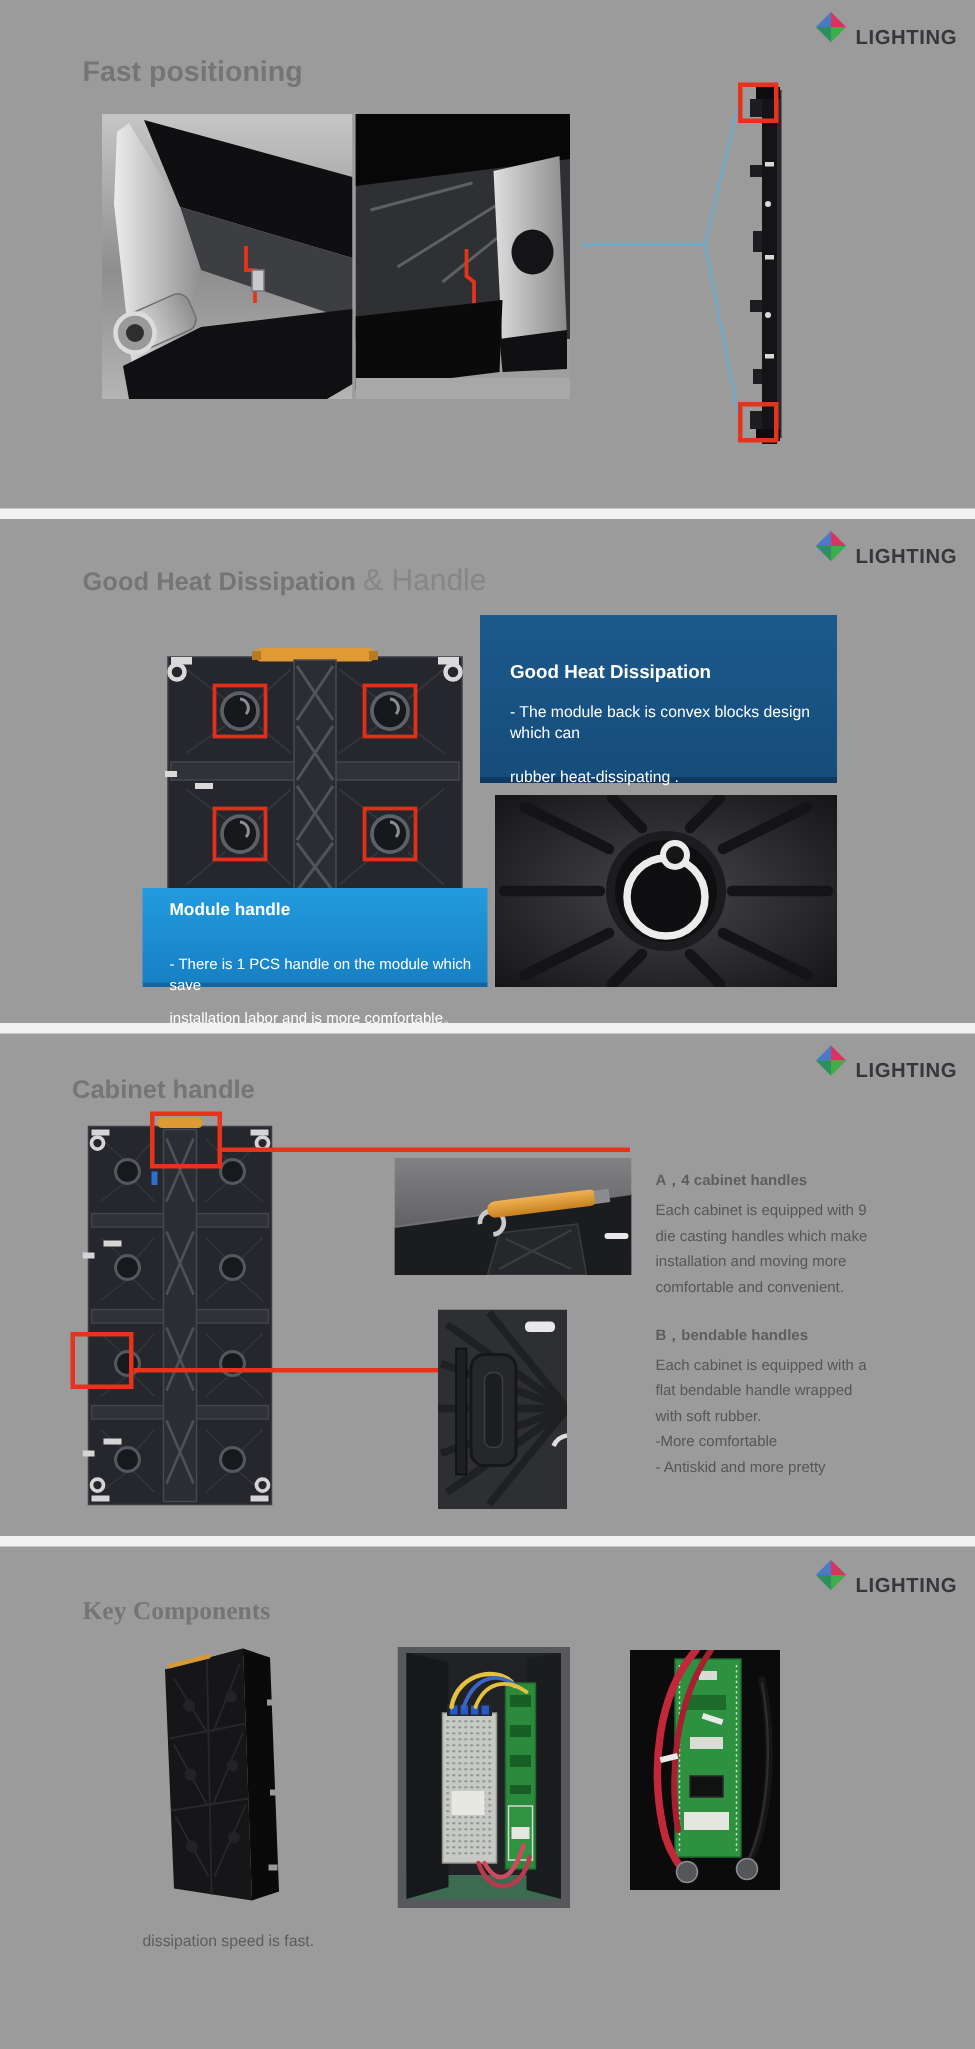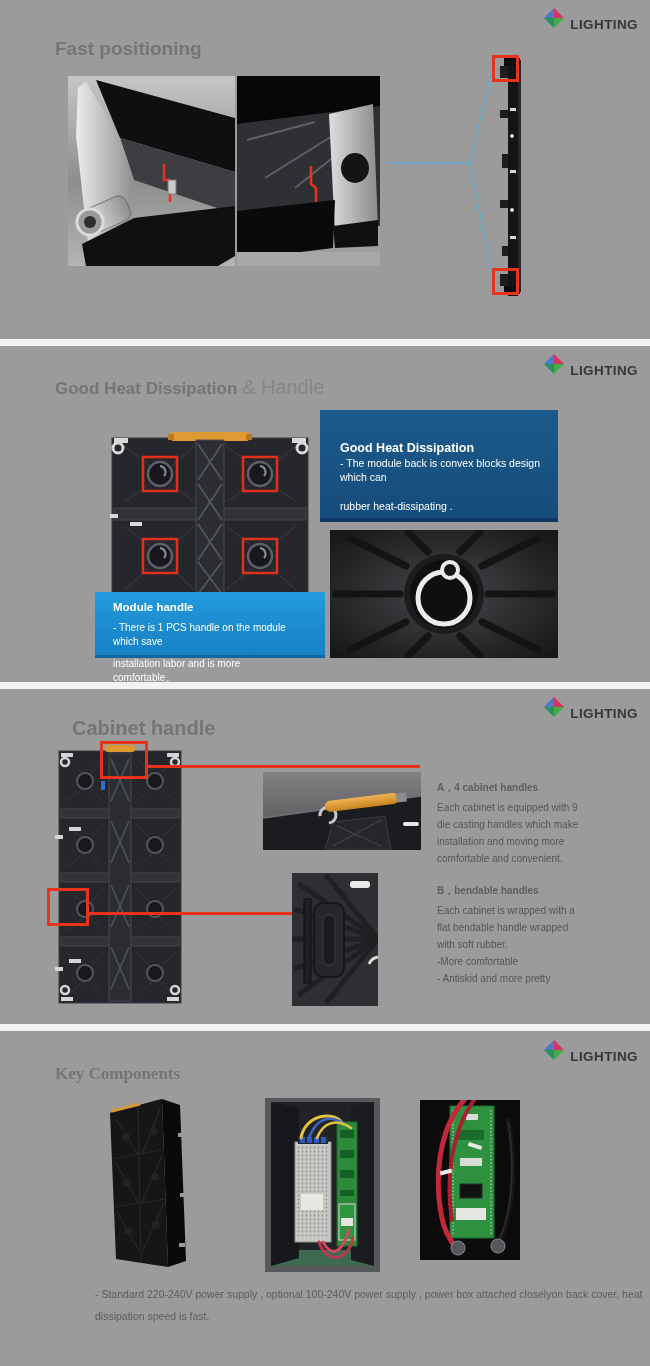--- a/index.html
+++ b/index.html
@@ -22,29 +22,29 @@
   .img-abs{position:absolute;display:block;}
   .red-box{position:absolute;border:3px solid #e8331c;background:transparent;}
   .red-line{position:absolute;height:3px;background:#e8331c;}
 
   .blue-box{position:absolute;color:#fff;}
   #heat-box{left:320px;top:64px;width:238px;height:112px;
             background:linear-gradient(180deg,#1b5a8c,#154c7a);
             box-shadow:inset 0 -4px 0 rgba(0,0,30,.25);}
   #heat-box .bb-inner{padding:30px 14px 0 20px;}
   #heat-box .bb-title{font-size:12.5px;font-weight:bold;line-height:16px;}
-  #heat-box .bb-line1{font-size:10.5px;line-height:14px;}
+  #heat-box .bb-line1{margin-top:12px;font-size:10.5px;line-height:14px;}
   #heat-box .bb-line2{margin-top:15px;font-size:10.5px;line-height:14px;}
 
   #handle-box{left:95px;top:246px;width:230px;height:66px;
               background:linear-gradient(180deg,#239bde,#167fc2);
               box-shadow:inset 0 -3px 0 rgba(0,0,40,.2);}
-  #handle-box .bb-inner{padding:8px 20px 0 18px;}
+  #handle-box .bb-inner{padding:8px 6px 0 18px;}
   #handle-box .bb-title{font-size:11.5px;font-weight:bold;line-height:14px;}
-  #handle-box .bb-line1{margin-top:7px;font-size:10px;line-height:14px;}
+  #handle-box .bb-line1{margin-top:23px;font-size:10px;line-height:14px;}
   #handle-box .bb-line2{margin-top:8px;font-size:10px;line-height:14px;}
 
   .info-block{position:absolute;width:200px;color:#565656;font-size:10px;line-height:17px;}
   .info-title{font-weight:bold;color:#5e5e5e;margin-bottom:3px;}
 
   .s4-text{position:absolute;left:95px;top:252px;width:535px;color:#5d5d5d;
            font-size:10.5px;line-height:22px;white-space:nowrap;}
 </style>
 </head>
 <body>
@@ -268,21 +268,21 @@
     <div class="logo">
       <svg width="22" height="22" viewBox="0 0 24 24">
         <polygon points="12,1 12,12 1,12" fill="#4a79c8"></polygon>
         <polygon points="12,1 23,12 12,12" fill="#d8345f"></polygon>
         <polygon points="23,12 12,23 12,12" fill="#3fae49"></polygon>
         <polygon points="12,23 1,12 12,12" fill="#2b8f5f"></polygon>
       </svg>
       <span class="logo-text">LIGHTING</span>
     </div>
 
-    <div class="h1" style="left:72px;top:28px;font-size:20px;">Cabinet handle</div>
+    <div class="h1" style="left:48px;top:28px;font-size:17px;">Cabinet handle</div>
 
     <svg class="img-abs" style="left:55px;top:54px;" width="130" height="268" viewBox="0 0 130 268">
       <rect x="4" y="8" width="122" height="252" fill="#26272c" stroke="#3b3d43"></rect>
       <rect x="50" y="2" width="30" height="7" rx="3" fill="#dd9a33"></rect>
       <g stroke="#34363c" stroke-width="1">
         <path d="M 12,16 L 30,32"></path>
           <path d="M 48,16 L 34,32"></path>
           <path d="M 82,16 L 98,32"></path>
           <path d="M 120,16 L 104,32"></path>
         <path d="M 12,58 L 30,44"></path>
@@ -403,21 +403,21 @@
     <div class="info-block" style="left:437px;top:90px;">
       <div class="info-title">A，4 cabinet handles</div>
       <div>Each cabinet is equipped with 9</div>
       <div>die casting handles which make</div>
       <div>installation and moving  more</div>
       <div>comfortable and convenient.</div>
     </div>
 
     <div class="info-block" style="left:437px;top:193px;">
       <div class="info-title">B，bendable handles</div>
-      <div>Each cabinet is wrapped with a</div>
+      <div>Each cabinet is equipped with a</div>
       <div>flat bendable handle wrapped</div>
       <div>with soft rubber.</div>
       <div>-More comfortable</div>
       <div>- Antiskid and more pretty</div>
     </div>
   </div>
 
   <div class="section" id="sec4">
     <div class="logo" style="top:5px;">
       <svg width="22" height="22" viewBox="0 0 24 24">
@@ -518,18 +518,17 @@
       </g>
       <rect x="48" y="44" width="14" height="4" fill="#e9e9e9" transform="rotate(18 55 46)"></rect>
       <rect x="20" y="70" width="12" height="4" fill="#e9e9e9" transform="rotate(-14 26 72)"></rect>
       <g fill="#55565a" stroke="#8a8b90">
         <circle cx="38" cy="148" r="7"></circle>
           <circle cx="78" cy="146" r="7"></circle>
       </g>
     </svg>
 
     <div class="s4-text">
-      <div>- Standard 220-240V power supply , optional 100-240V power supply ,  power box attached closelyon back cover, heat</div>
       <div>dissipation speed is fast.</div>
     </div>
   </div>
 
 </div>
 
 </body></html>

